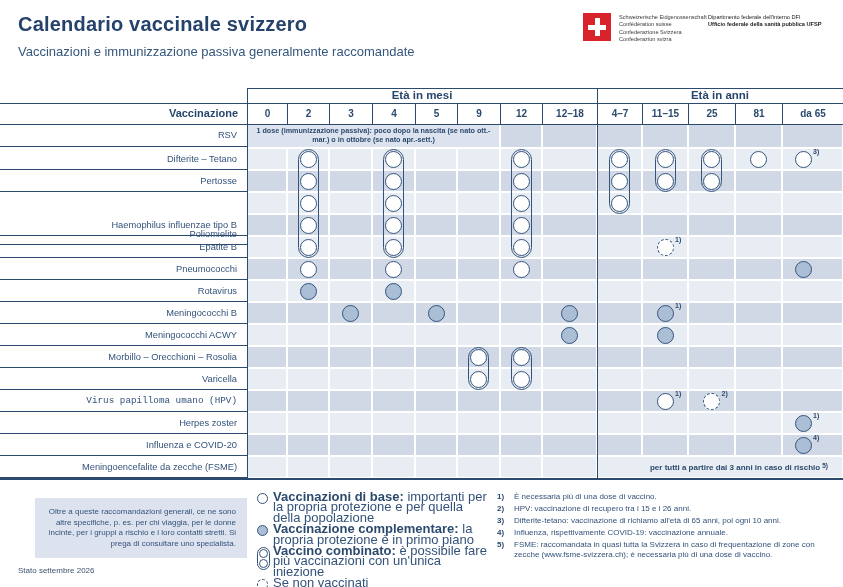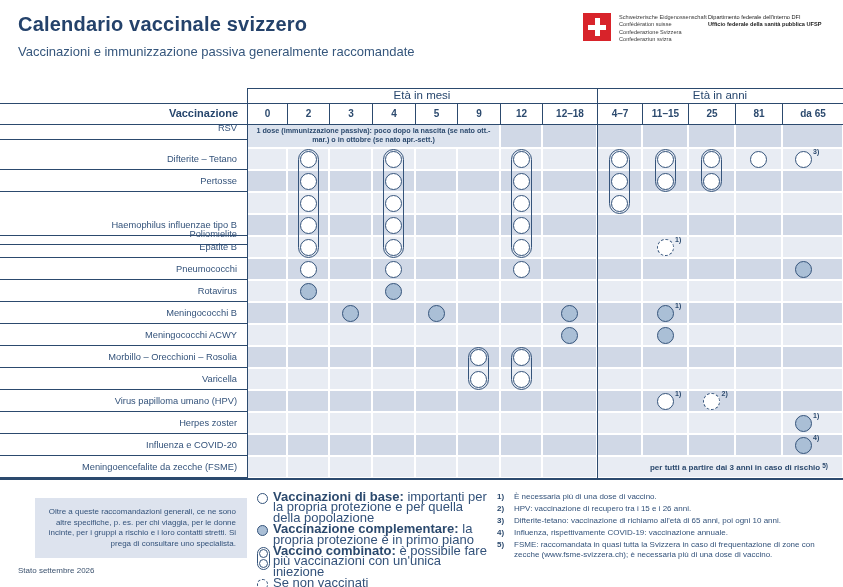--- a/index.html
+++ b/index.html
@@ -13,21 +13,21 @@
   .logo { position:absolute; left:583px; top:12px; width:250px; }
   .swiss-cross { position:absolute; left:0; top:1px; width:28px; height:28px; background:#d8232a; }
   .swiss-cross .vbar { position:absolute; left:11.5px; top:5px; width:5px; height:18px; background:#fff; }
   .swiss-cross .hbar { position:absolute; left:5px; top:11.5px; width:18px; height:5px; background:#fff; }
   .conf-lines { position:absolute; left:36px; top:2px; font-size:5.6px; line-height:7.4px; color:#3a3a3a; }
   .dept-block { position:absolute; left:125px; top:2px; font-size:5.6px; line-height:7.4px; color:#222; width:130px; }
   .dept-block .bold { font-weight:700; }
 
   
   .vax-table { position:absolute; left:0; top:88px; width:843px; height:392px; }
-  .group-header { position:absolute; top:0; height:15px; text-align:center; font-size:11.5px; font-weight:400; color:#27466d; line-height:14px; }
+  .group-header { position:absolute; top:0; height:15px; text-align:center; font-size:11.5px; font-weight:700; color:#27466d; line-height:14px; }
   .colhead { position:absolute; top:15px; height:21px; line-height:21px; font-size:10px; font-weight:700; color:#2c4a6e; text-align:center; border-left:1px solid #2c4a6e; }
   .vacc-head { position:absolute; top:15px; left:0; width:247px; height:21px; line-height:21px; font-size:11px; font-weight:700; color:#27466d; text-align:right; padding-right:9px; }
   .row-label { position:absolute; left:0; width:247px; text-align:right; padding-right:10px; font-size:9.3px; color:#33527a; border-bottom:1px solid #2c4a6e; display:flex; align-items:center; justify-content:flex-end; }
   .cell { position:absolute; }
   .rsv-note { position:absolute; font-size:7.2px; font-weight:700; color:#2c4a6e; text-align:center; display:flex; align-items:center; justify-content:center; line-height:8.6px; padding:0 6px; }
   .fsme-note { position:absolute; font-size:8px; font-weight:700; color:#2c4a6e; display:flex; align-items:center; justify-content:flex-end; padding-right:14px; }
   .fsme-note sup { font-size:6.5px; margin-left:2px; transform:translateY(-2px); }
   .capsule { position:absolute; width:21px; border:1.4px solid #35547b; border-radius:12px; background:transparent; z-index:2; }
   .mark { position:absolute; width:17px; height:17px; border-radius:50%; border:1.5px solid #35547b; z-index:3; }
   .mark.base { background:#fff; }
@@ -89,33 +89,33 @@
       <div class="colhead" style="left: 372px; width: 43px;">4</div>
       <div class="colhead" style="left: 415px; width: 42px;">5</div>
       <div class="colhead" style="left: 457px; width: 43px;">9</div>
       <div class="colhead" style="left: 500px; width: 42px; text-align: center;">12</div>
       <div class="colhead" style="left: 542px; width: 55px;">12–18</div>
       <div class="colhead" style="left: 597px; width: 45px;">4–7</div>
       <div class="colhead" style="left: 642px; width: 46px;">11–15</div>
       <div class="colhead" style="left: 688px; width: 47px;">25</div>
       <div class="colhead" style="left: 735px; width: 47px;">81</div>
       <div class="colhead" style="left: 782px; width: 61px;">da 65</div>
-      <div class="row-label" style="top: 28px; height: 24px;">RSV</div>
+      <div class="row-label" style="top: 35px; height: 24px;">RSV</div>
       <div class="row-label" style="top: 60px; height: 22px;">Difterite – Tetano</div>
       <div class="row-label" style="top: 82px; height: 22px;">Pertosse</div>
       <div class="row-label" style="top: 104px; height: 22px; margin-top: 31px;">Poliomielite</div>
       <div class="row-label" style="top: 126px; height: 22px;">Haemophilus influenzae tipo B</div>
       <div class="row-label" style="top: 148px; height: 22px;">Epatite B</div>
       <div class="row-label" style="top: 170px; height: 22px;">Pneumococchi</div>
       <div class="row-label" style="top: 192px; height: 22px;">Rotavirus</div>
       <div class="row-label" style="top: 214px; height: 22px;">Meningococchi B</div>
       <div class="row-label" style="top: 236px; height: 22px;">Meningococchi ACWY</div>
       <div class="row-label" style="top: 258px; height: 22px;">Morbillo – Orecchioni – Rosolia</div>
       <div class="row-label" style="top: 280px; height: 22px;">Varicella</div>
-      <div class="row-label" style="top: 302px; height: 22px;">Virus papilloma umano (HPV)</div>
+      <div class="row-label" style="top: 302px; height: 22px; font-family: Liberation Mono, monospace;">Virus papilloma umano (HPV)</div>
       <div class="row-label" style="top: 324px; height: 22px;">Herpes zoster</div>
       <div class="row-label" style="top: 346px; height: 22px;">Influenza e COVID-20</div>
       <div class="row-label" style="top: 368px; height: 22px;">Meningoencefalite da zecche (FSME)</div>
       <div class="cell" style="left: 501px; top: 37px; width: 40px; height: 22px; background: rgb(208, 216, 230);"></div>
       <div class="cell" style="left: 543px; top: 37px; width: 53px; height: 22px; background: rgb(208, 216, 230);"></div>
       <div class="cell" style="left: 598px; top: 37px; width: 43px; height: 22px; background: rgb(208, 216, 230);"></div>
       <div class="cell" style="left: 643px; top: 37px; width: 44px; height: 22px; background: rgb(208, 216, 230);"></div>
       <div class="cell" style="left: 689px; top: 37px; width: 45px; height: 22px; background: rgb(208, 216, 230);"></div>
       <div class="cell" style="left: 736px; top: 37px; width: 45px; height: 22px; background: rgb(208, 216, 230);"></div>
       <div class="cell" style="left: 783px; top: 37px; width: 59px; height: 22px; background: rgb(208, 216, 230);"></div>

